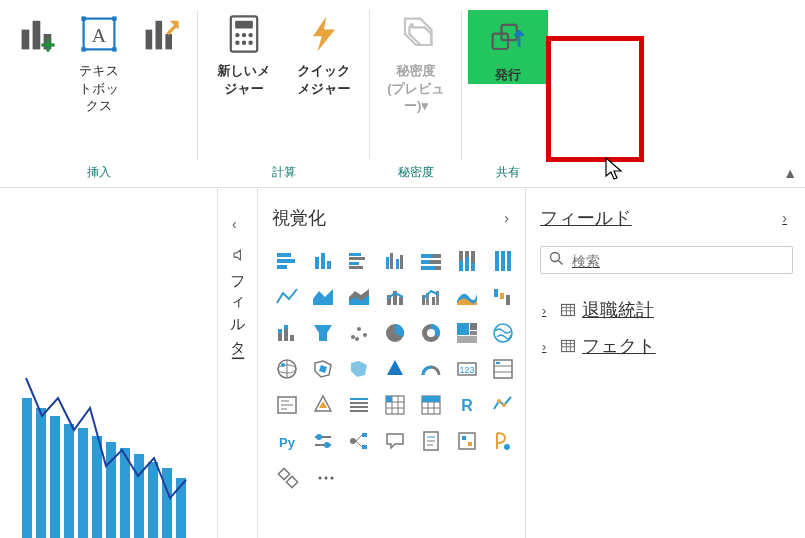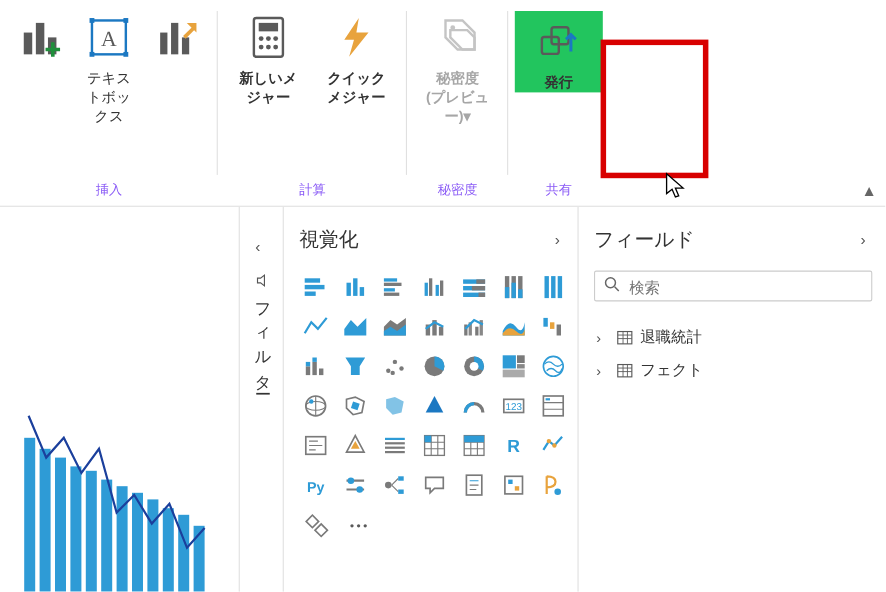--- a/index.html
+++ b/index.html
@@ -8,21 +8,21 @@
 
 .ribbon { display: flex; height: 188px; border-bottom: 1px solid #e0e0e0; position: relative; }
 .ribbon-group { display: flex; flex-direction: column; align-items: center; padding: 0 6px; position: relative; }
 .ribbon-group.sep::after { content: ""; position: absolute; right: 0; top: 10px; bottom: 28px; width: 1px; background: #e0e0e0; }
 .ribbon-buttons { display: flex; align-items: flex-start; padding-top: 10px; height: 160px; }
 .ribbon-btn { display: flex; flex-direction: column; align-items: center; width: 62px; text-align: center; padding: 2px 2px; cursor: pointer; }
 .ribbon-btn.wide { width: 80px; font-weight: bold; }
 .ribbon-btn .icon-box { width: 44px; height: 44px; margin-bottom: 6px; display: flex; align-items: center; justify-content: center; }
 .ribbon-btn .label { font-size: 13px; line-height: 1.35; }
 .ribbon-btn.dim .label { color: #a6a6a6; }
-.ribbon-group-label { font-size: 12px; color: #8b5cf6; padding: 4px 0 6px; }
+.ribbon-group-label { font-size: 12px; color: #0f766e; padding: 4px 0 6px; }
 .highlight { border: 5px solid #d80000; position: absolute; top: 36px; left: 546px; width: 98px; height: 126px; pointer-events: none; }
 .chevron-collapse { position: absolute; right: 8px; bottom: 6px; cursor: pointer; font-size: 14px; color: #666; }
 
 
 .main { display: flex; height: calc(538px - 188px); }
 .canvas { width: 218px; border-right: 1px solid #e0e0e0; position: relative; }
 .chart-preview { position: absolute; bottom: 0; left: 18px; width: 180px; height: 180px; }
 .filter-collapsed { width: 40px; position: relative; border-right: 1px solid #e0e0e0; }
 .filter-collapsed .collapse-chev { position: absolute; top: 28px; left: 14px; font-size: 14px; color: #555; cursor: pointer; }
 .filter-collapsed .vlabel { writing-mode: vertical-rl; text-orientation: upright; position: absolute; top: 78px; left: 10px; font-size: 15px; color: #333; letter-spacing: 4px; }
@@ -32,28 +32,28 @@
 .pane-header { display: flex; justify-content: space-between; align-items: center; font-size: 18px; font-weight: 400; margin-bottom: 16px; padding-right: 6px; gap: 44px; }
 .pane-header .chev { font-size: 14px; color: #555; cursor: pointer; }
 
 .viz-grid { display: grid; grid-template-columns: repeat(7, 30px); grid-auto-rows: 30px; gap: 6px 6px; }
 .viz-item { width: 30px; height: 30px; display: flex; align-items: center; justify-content: center; cursor: pointer; border-radius: 2px; }
 .viz-item svg { width: 24px; height: 24px; }
 
 .sub-icons { display: flex; gap: 10px; margin-top: 8px; padding-left: 2px; }
 .sub-icons .viz-item { width: 28px; height: 28px; }
 
-.fields-pane { flex: 1; padding: 18px 12px 10px 14px; }
+.fields-pane { flex: 1; padding: 18px 12px 10px 14px; text-decoration: underline; }
 .search-row { display: flex; align-items: flex-end; border: 1px solid #ccc; border-radius: 2px; padding: 4px 8px; margin-bottom: 18px; }
 .search-row .mag { color: #666; margin-right: 8px; }
 .search-row input { border: none; outline: none; flex: 1; font-size: 14px; background: transparent; }
 .field-item { display: flex; align-items: center; padding: 6px 2px; cursor: pointer; gap: 6px; }
 .field-item .chev { color: #555; width: 12px; }
 .field-item .tbl { display: inline-flex; }
-.field-item .txt { font-size: 14px; }
+.field-item .txt { font-size: 18px; }
 
 .cursor-img { position: absolute; top: 156px; left: 604px; pointer-events: none; }
 </style>
 </head>
 <body>
 
 <div class="ribbon">
 
   <div class="ribbon-group sep">
     <div class="ribbon-buttons">

